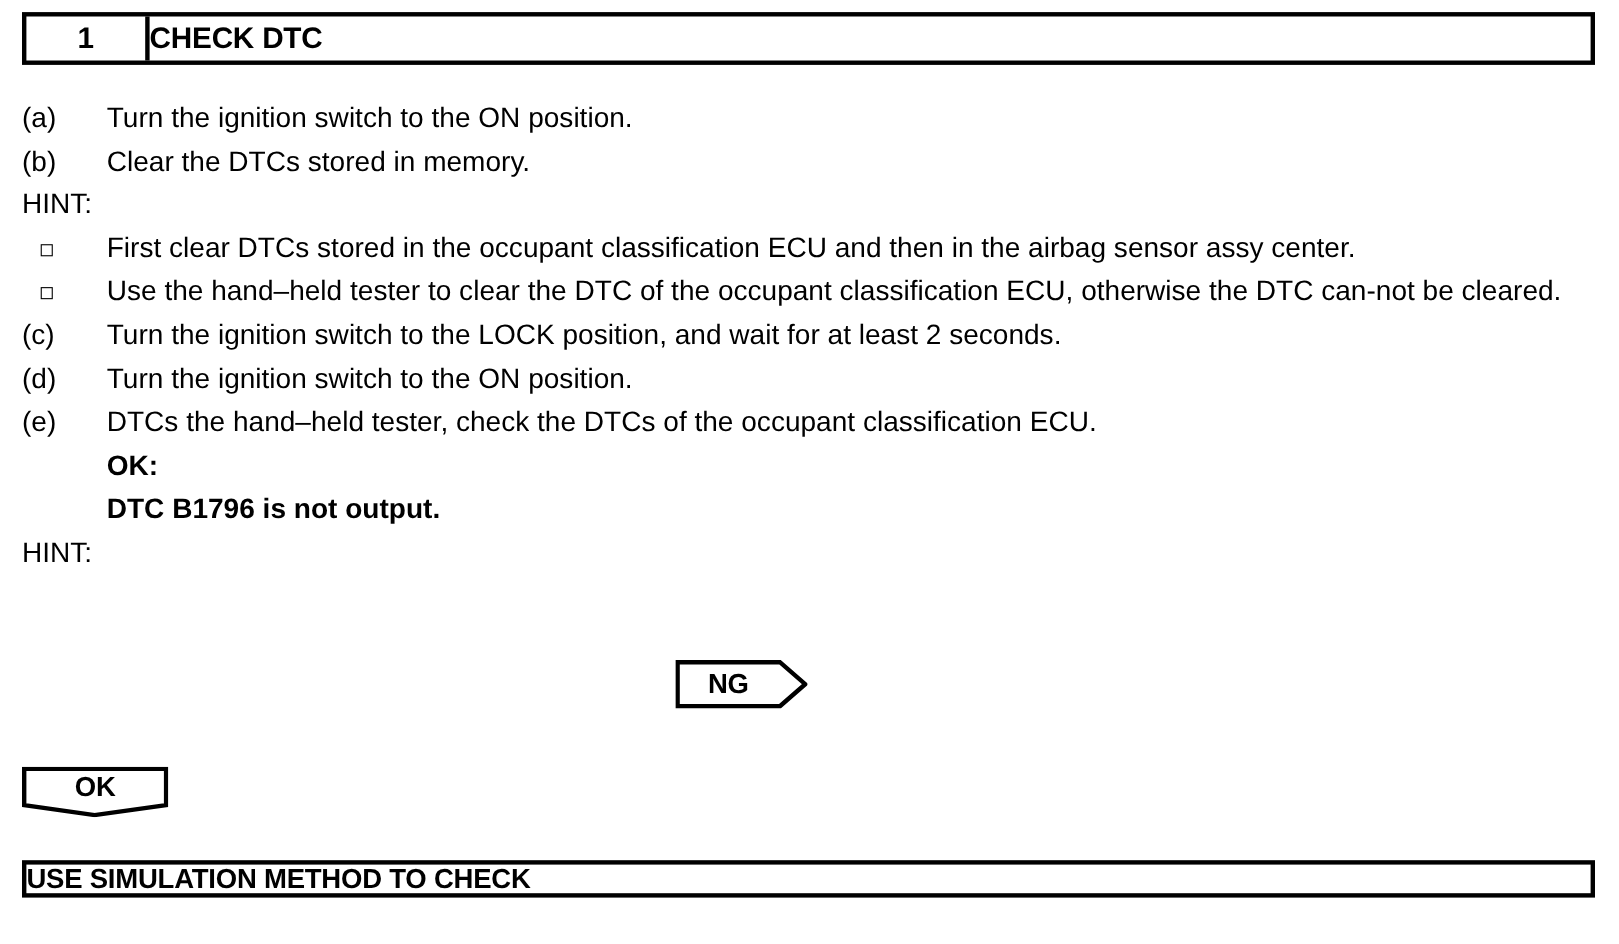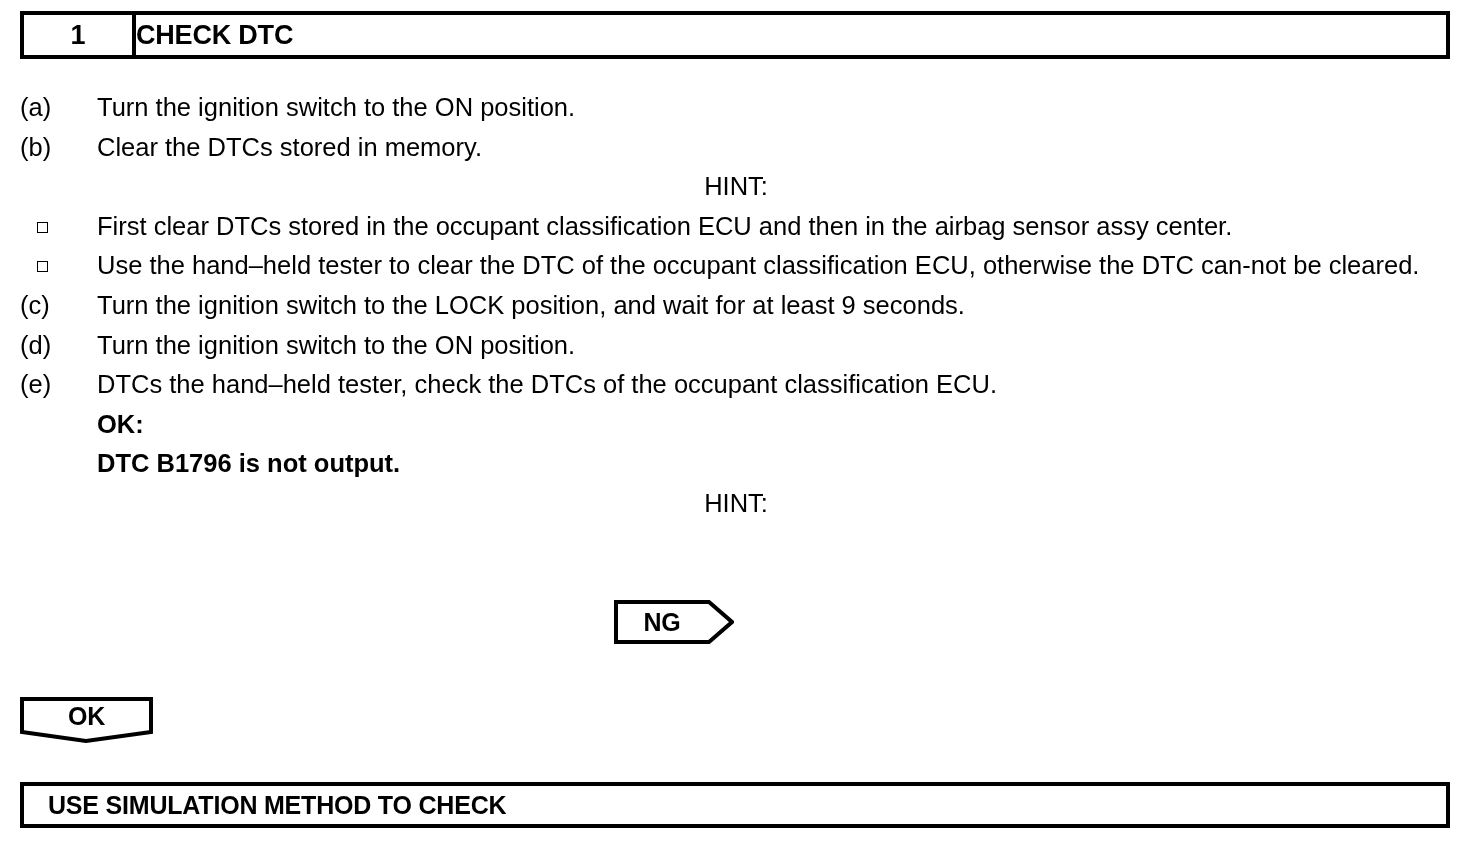--- a/index.html
+++ b/index.html
@@ -70,21 +70,20 @@
     display: block;
     padding-left: 77px;
   }
   .plain-line {
     position: relative;
     min-height: 39.6px;
     white-space: nowrap;
   }
   .hint-label {
     display: block;
-    text-align: center;
   }
 
   
   .bullet-line {
     position: relative;
     min-height: 39.6px;
   }
   .bullet-mark {
     position: absolute;
     left: 17px;
@@ -178,26 +177,25 @@
     font-weight: bold;
     letter-spacing: -0.3px;
   }
 
   
   .result-box {
     position: absolute;
     left: 20px;
     top: 782px;
     width: 1430px;
-    height: 46px;
+    height: 34px;
     border: 4px solid #000;
     box-sizing: border-box;
     display: flex;
     align-items: center;
-    padding-left: 24px;
     font-size: 25px;
     font-weight: bold;
     letter-spacing: -0.2px;
   }
 </style>
 </head>
 <body>
 
 <div class="step-header">
   <div class="step-number">1</div>
@@ -225,21 +223,21 @@
     <span class="bullet-text">First clear DTCs stored in the occupant classification ECU and then in the airbag sensor assy center.</span>
   </div>
 
   <div class="bullet-line">
     <span class="bullet-mark"></span>
     <span class="bullet-text">Use the hand–held tester to clear the DTC of the occupant classification ECU, otherwise the DTC can-not be cleared.</span>
   </div>
 
   <div class="proc-line">
     <span class="proc-label">(c)</span>
-    <span class="proc-text">Turn the ignition switch to the LOCK position, and wait for at least 9 seconds.</span>
+    <span class="proc-text">Turn the ignition switch to the LOCK position, and wait for at least 2 seconds.</span>
   </div>
 
   <div class="proc-line">
     <span class="proc-label">(d)</span>
     <span class="proc-text">Turn the ignition switch to the ON position.</span>
   </div>
 
   <div class="proc-line">
     <span class="proc-label">(e)</span>
     <span class="proc-text">DTCs the hand–held tester, check the DTCs of the occupant classification ECU.</span>

